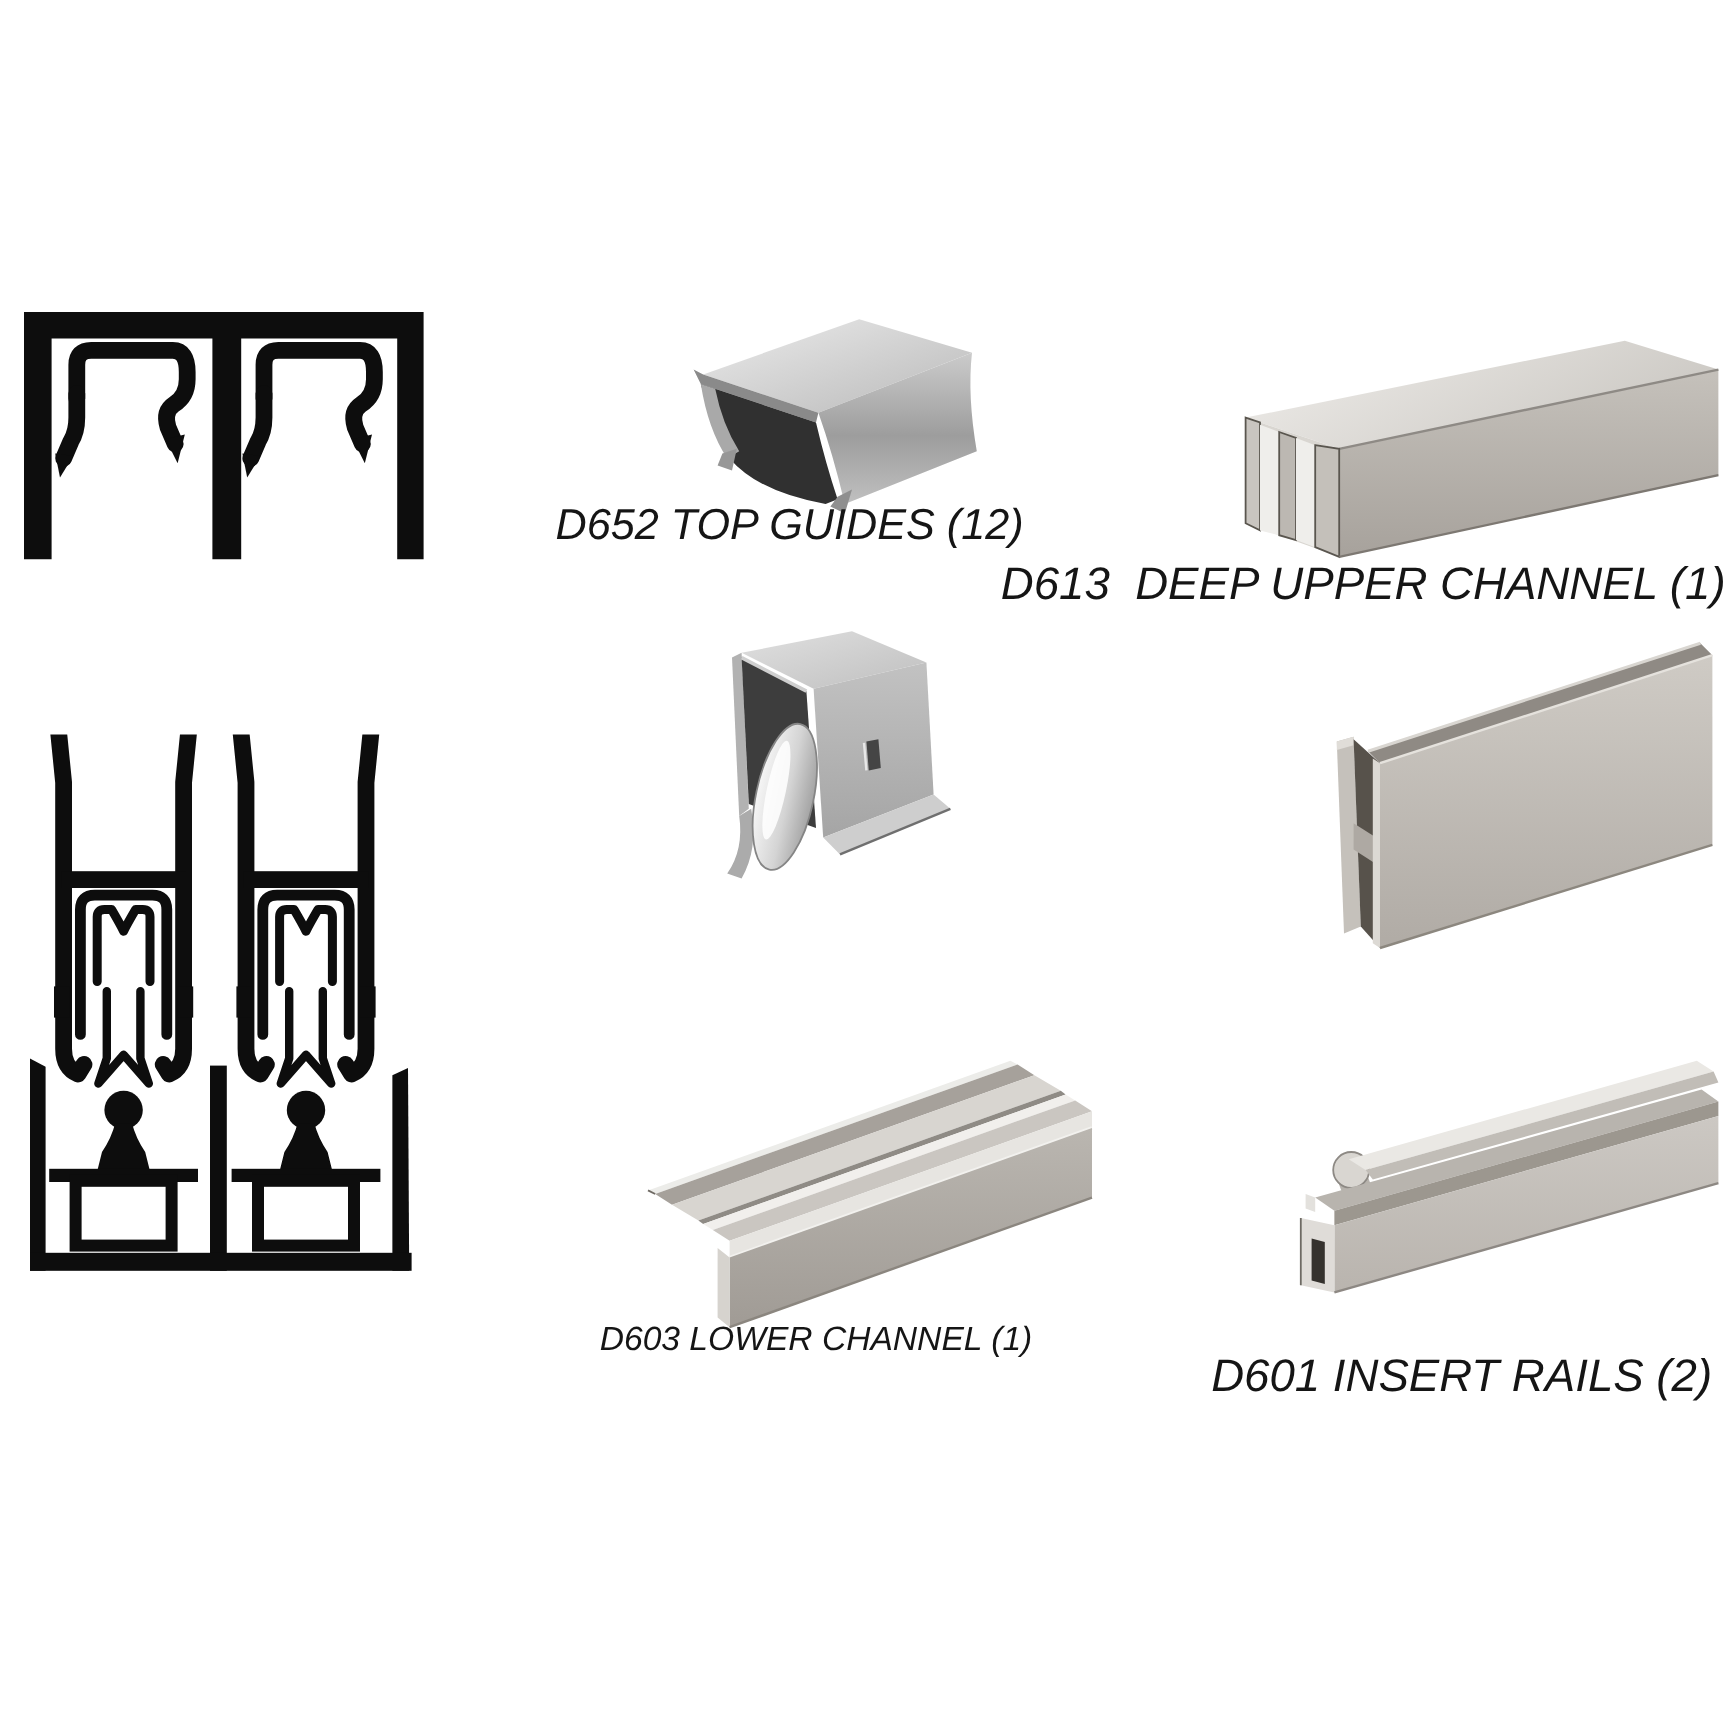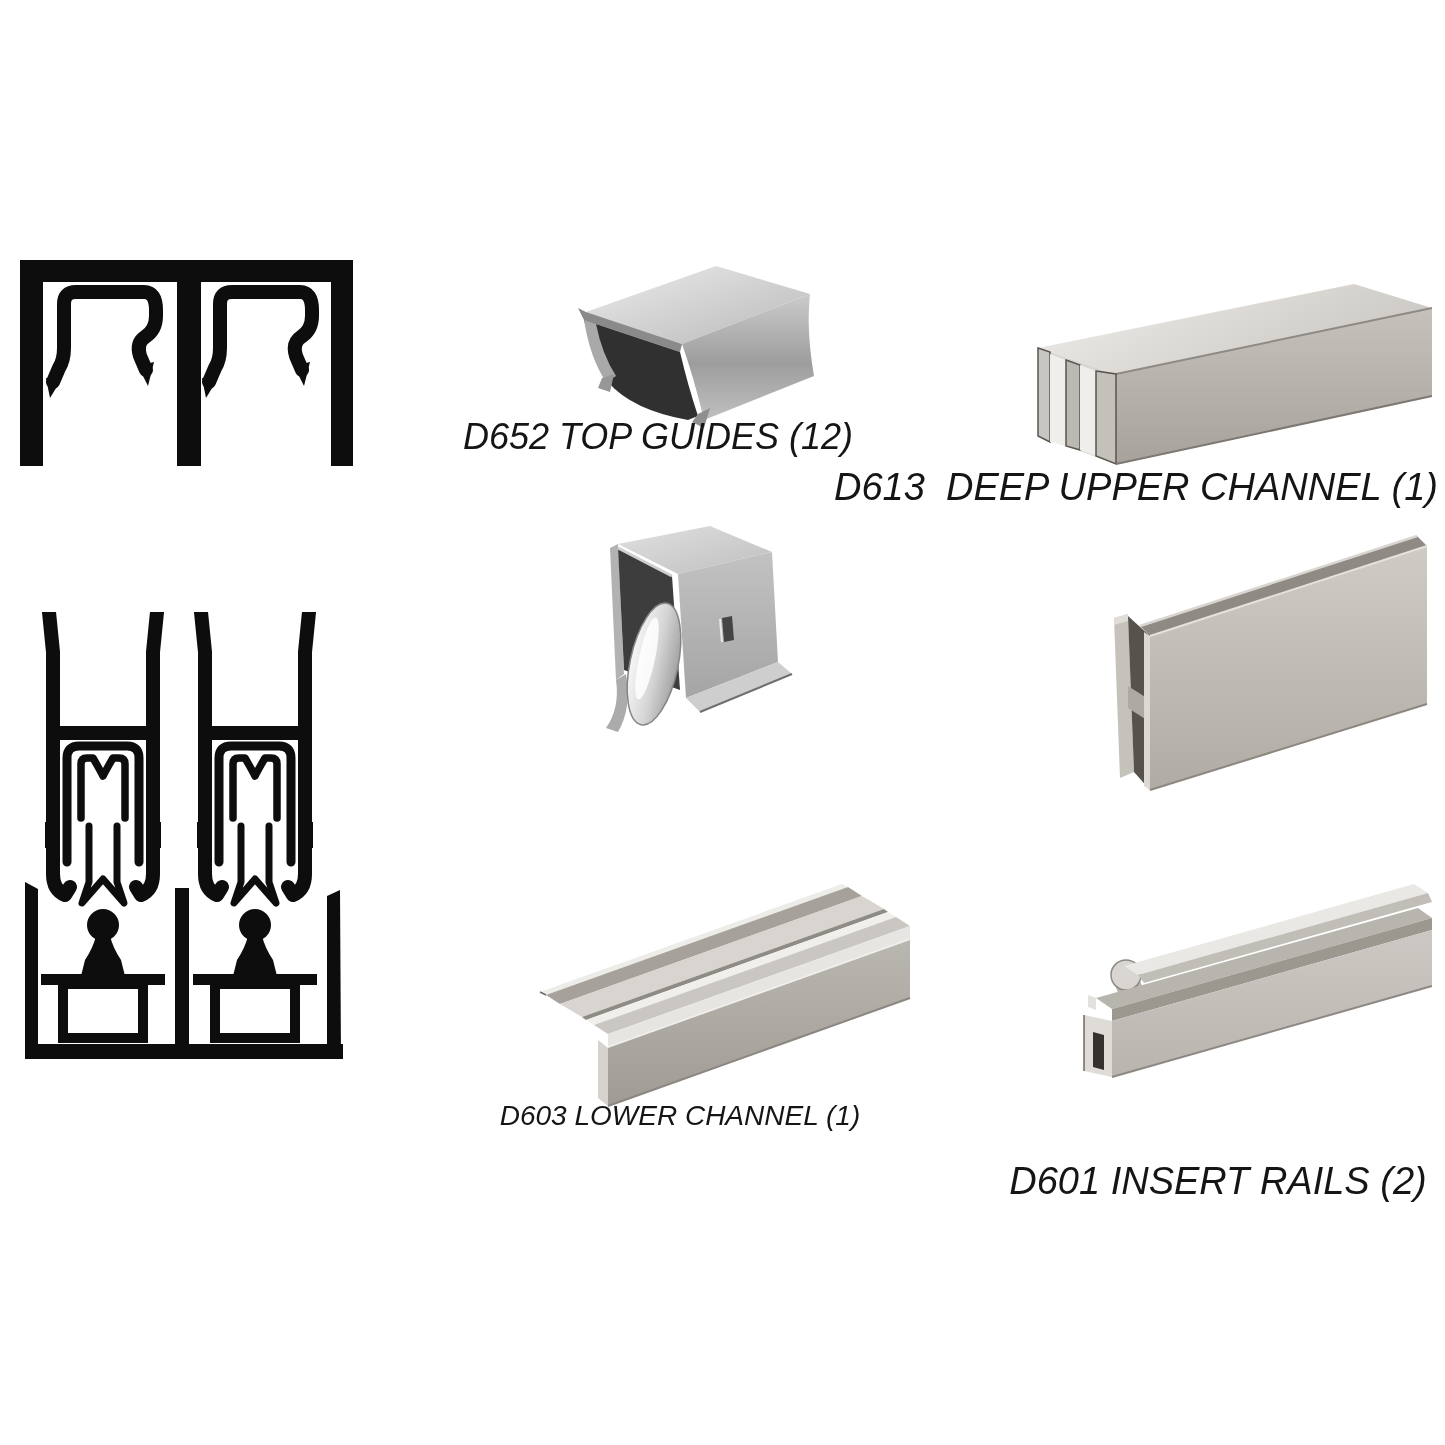--- a/index.html
+++ b/index.html
@@ -225,15 +225,15 @@
       <polygon points="22,117 30,120 30,132 22,129" fill="#e3e1dd"></polygon>
       <polygon points="30,120 352,30 366,40 46,131" fill="#b8b4ae"></polygon>
       <polygon points="46,131 366,40 366,52 46,143" fill="#9c978f"></polygon>
       <polygon points="46,143 366,52 366,108 46,199" fill="url(#g601b)"></polygon>
       <polygon points="18,137 46,143 46,199 18,193" fill="#dfdcd8"></polygon>
       <polygon points="27,154 38,157 38,192 27,189" fill="#35322e"></polygon>
       <line x1="18" y1="137" x2="18" y2="193" stroke="#6e6a64" stroke-width="1.5"></line>
       <line x1="46" y1="199" x2="366" y2="108" stroke="#8d8883" stroke-width="2"></line>
     </svg>
   </figure>
-  <figcaption class="caption fs38" style="left:1218px; top:1128px;margin-top:34px;">D601 INSERT RAILS (2)</figcaption>
+  <figcaption class="caption fs38" style="left:1218px; top:1128px;">D601 INSERT RAILS (2)</figcaption>
 
 </div>
 
 </body></html>

